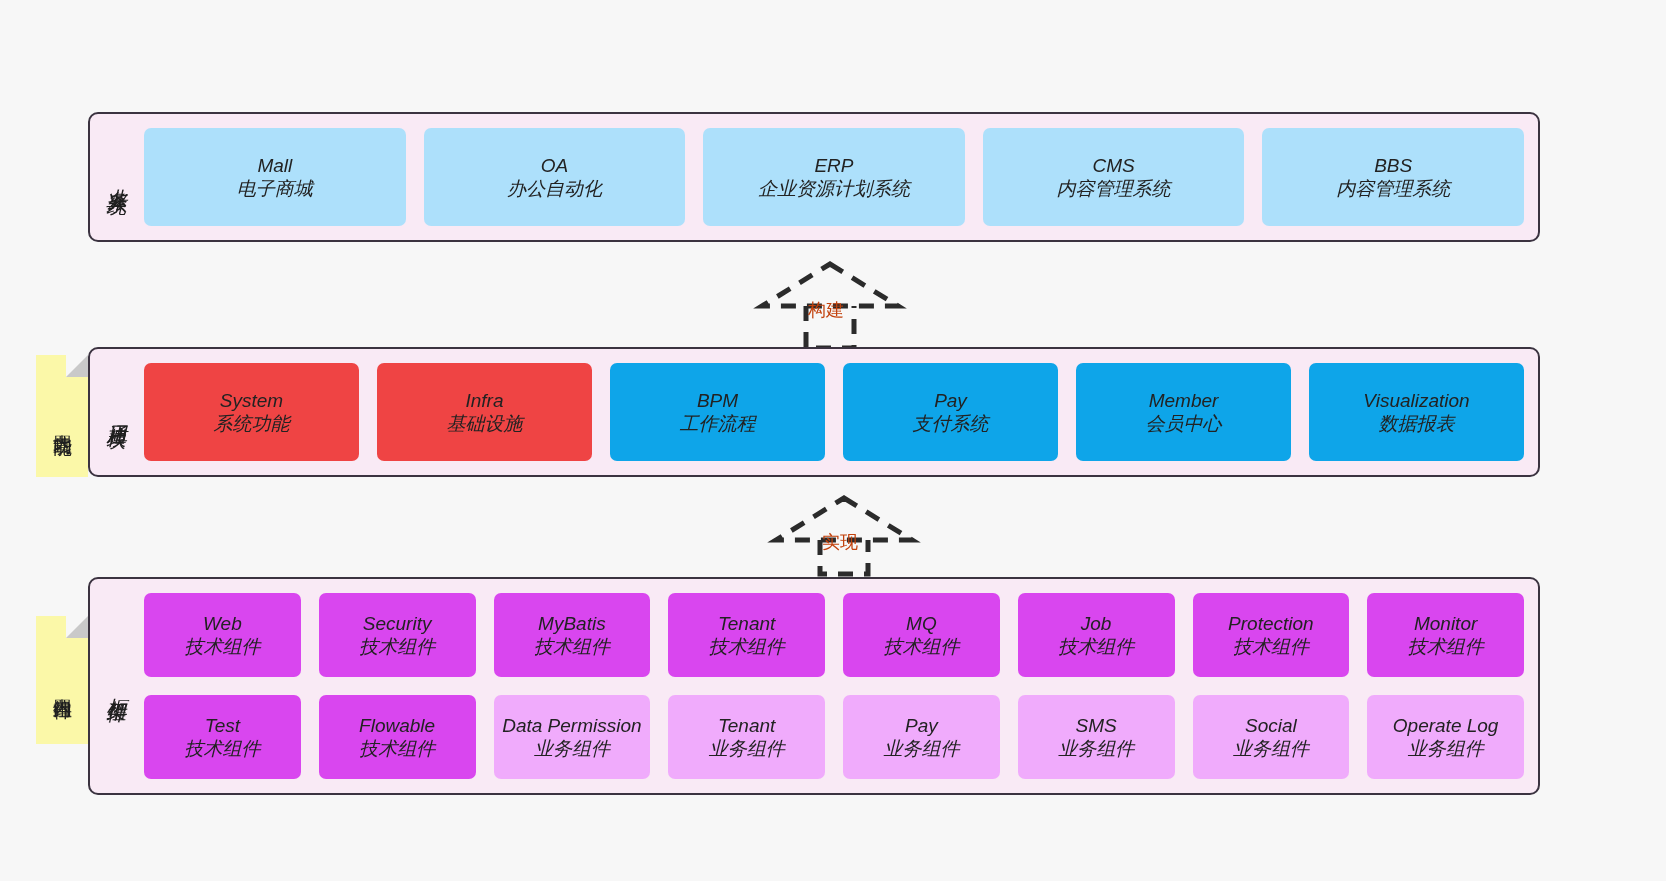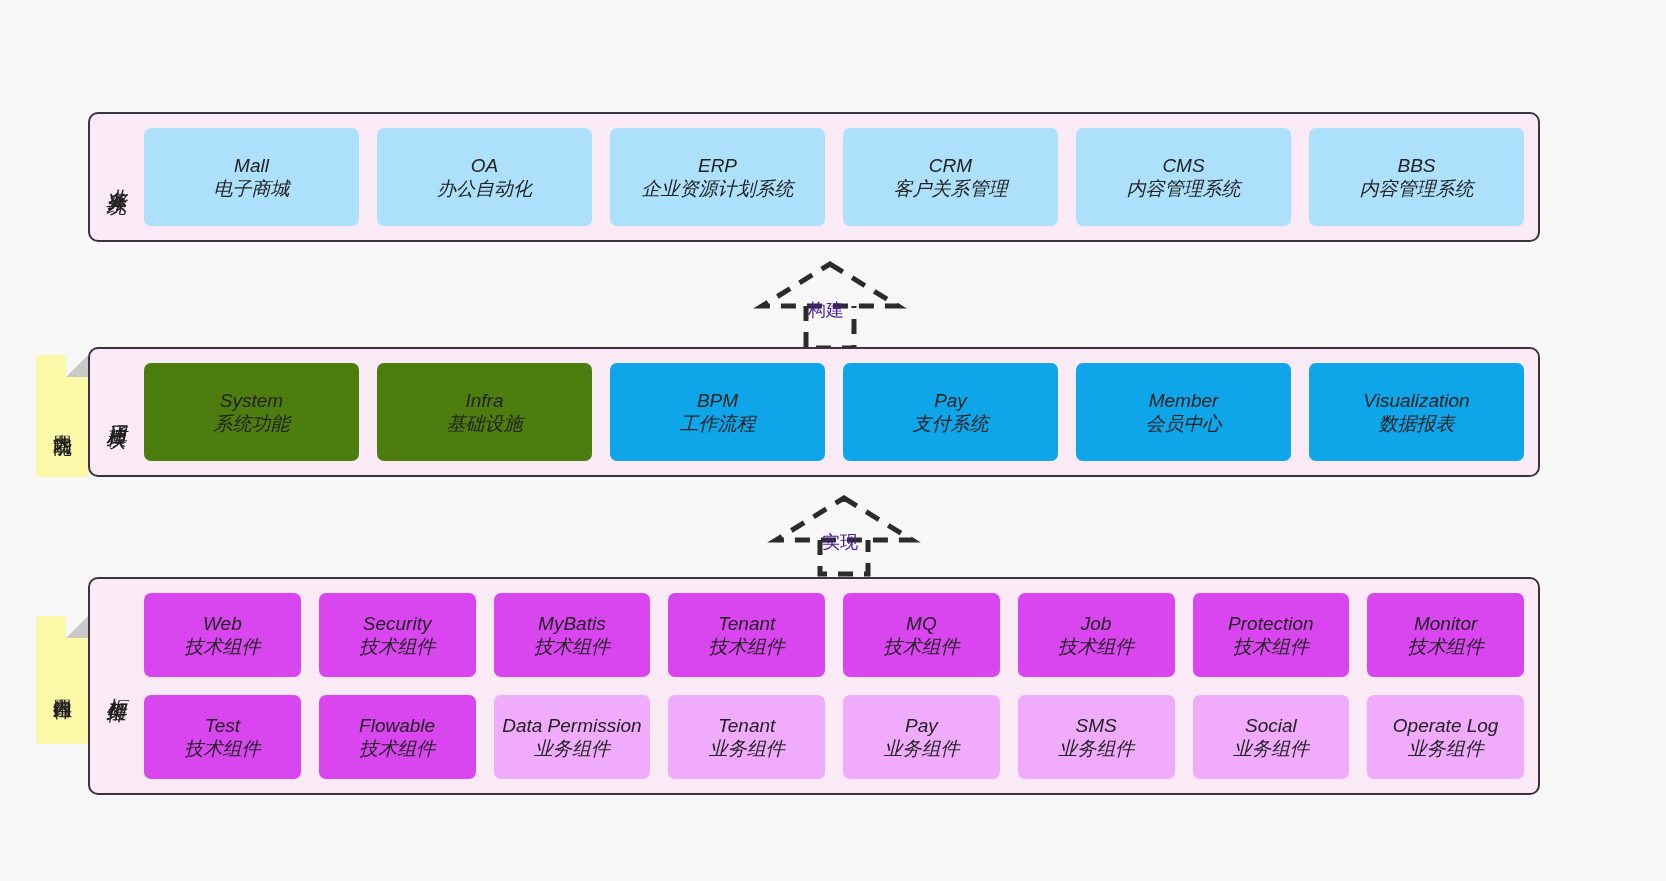--- a/index.html
+++ b/index.html
@@ -58,21 +58,21 @@
     text-align: center;
     color: #222222;
     line-height: 1.22;
     padding: 4px 6px;
   }
   .card .en { font-size: 19px; }
   .card .cn { font-size: 19px; }
 
   
   .c-blue       { background: #ade0fb; }
-  .c-red        { background: #4d7c0f; }
+  .c-red        { background: #ef4444; }
   .c-pink       { background: #0ea5e9; }
   .c-green      { background: #d946ef; }
   .c-lightgreen { background: #f0abfc; }
 
   
   .note {
     position: absolute;
     background: #fbf8a8;
     width: 52px;
     display: flex;
@@ -102,21 +102,21 @@
     width: 22px; height: 22px;
     background: #f7f7f7;
   }
 
   
   .connector { position: absolute; }
   .connector svg { display: block; overflow: visible; }
   .conn-label {
     position: absolute;
     font-size: 18px;
-    color: #4c1d95;
+    color: #c2410c;
     white-space: nowrap;
     background: transparent;
   }
 </style>
 </head>
 <body>
 
 <div id="stage">
 
   <div class="layer" id="layer-1" style="left:88px; top:112px; width:1452px; height:130px;">
@@ -127,24 +127,20 @@
           <span class="en">Mall</span>
           <span class="cn">电子商城</span>
         </div>
         <div class="card c-blue">
           <span class="en">OA</span>
           <span class="cn">办公自动化</span>
         </div>
         <div class="card c-blue">
           <span class="en">ERP</span>
           <span class="cn">企业资源计划系统</span>
-        </div>
-        <div class="card c-blue">
-          <span class="en">CRM</span>
-          <span class="cn">客户关系管理</span>
         </div>
         <div class="card c-blue">
           <span class="en">CMS</span>
           <span class="cn">内容管理系统</span>
         </div>
         <div class="card c-blue">
           <span class="en">BBS</span>
           <span class="cn">内容管理系统</span>
         </div>
       </div>

